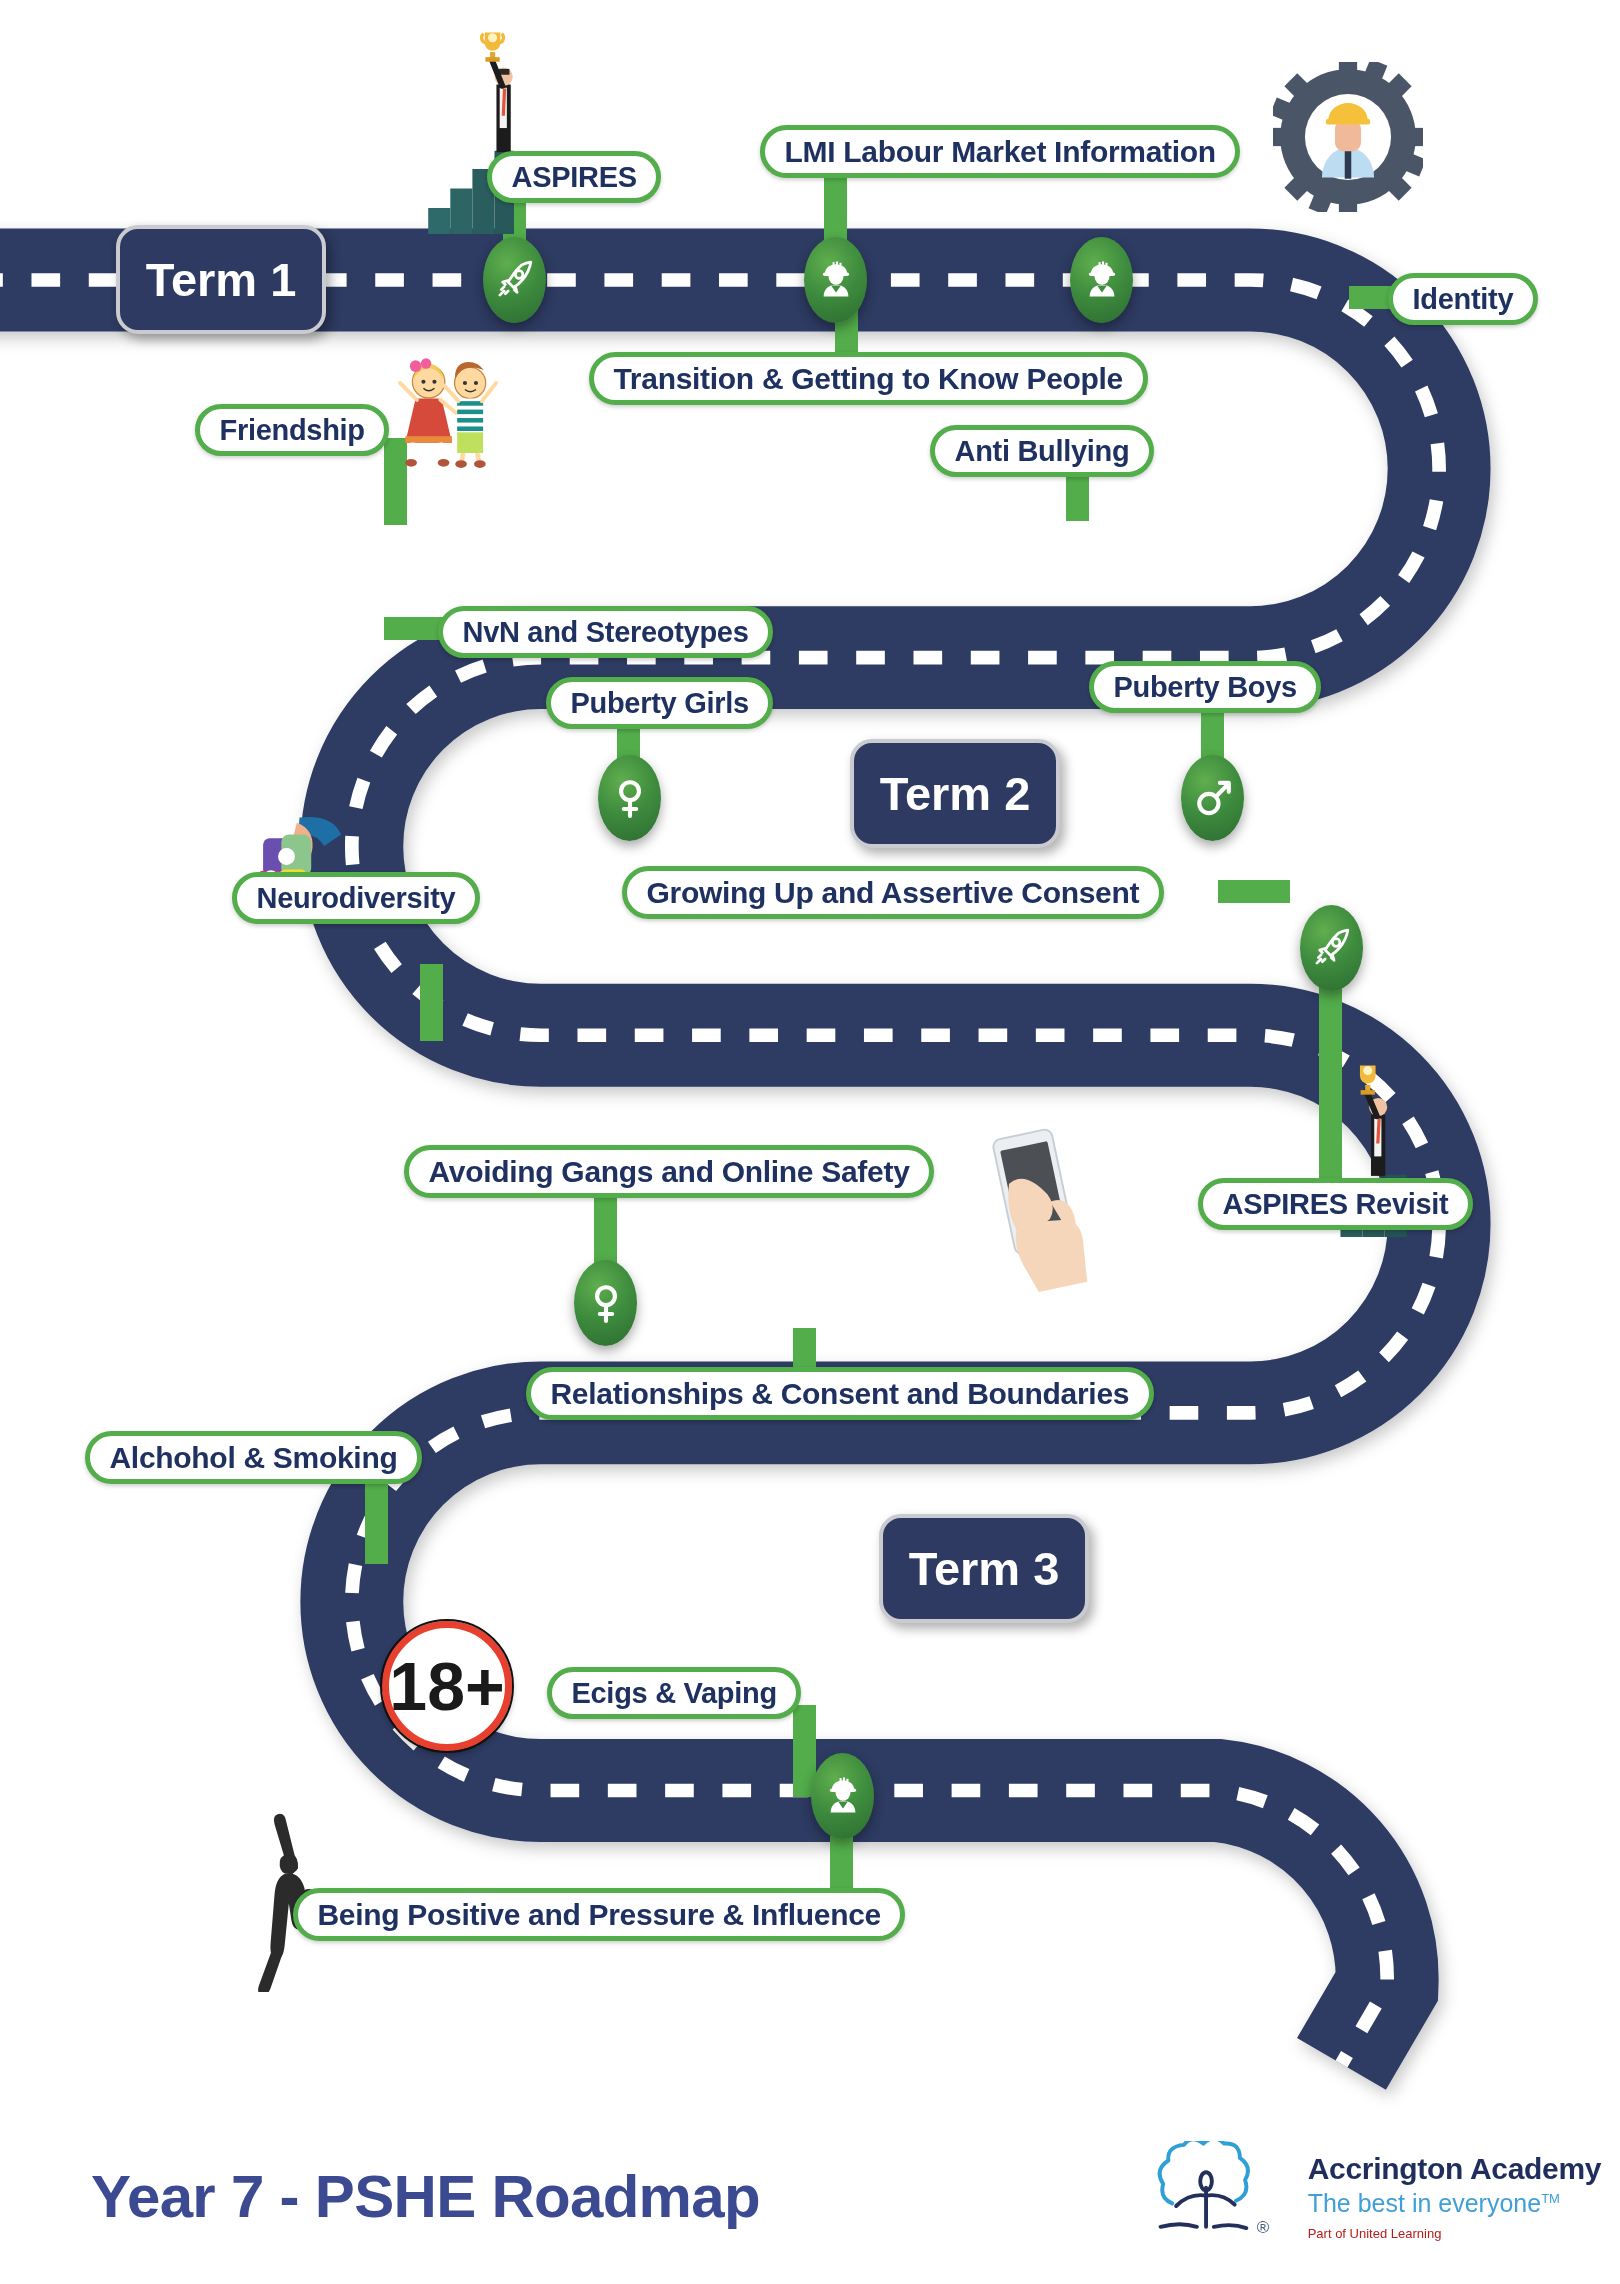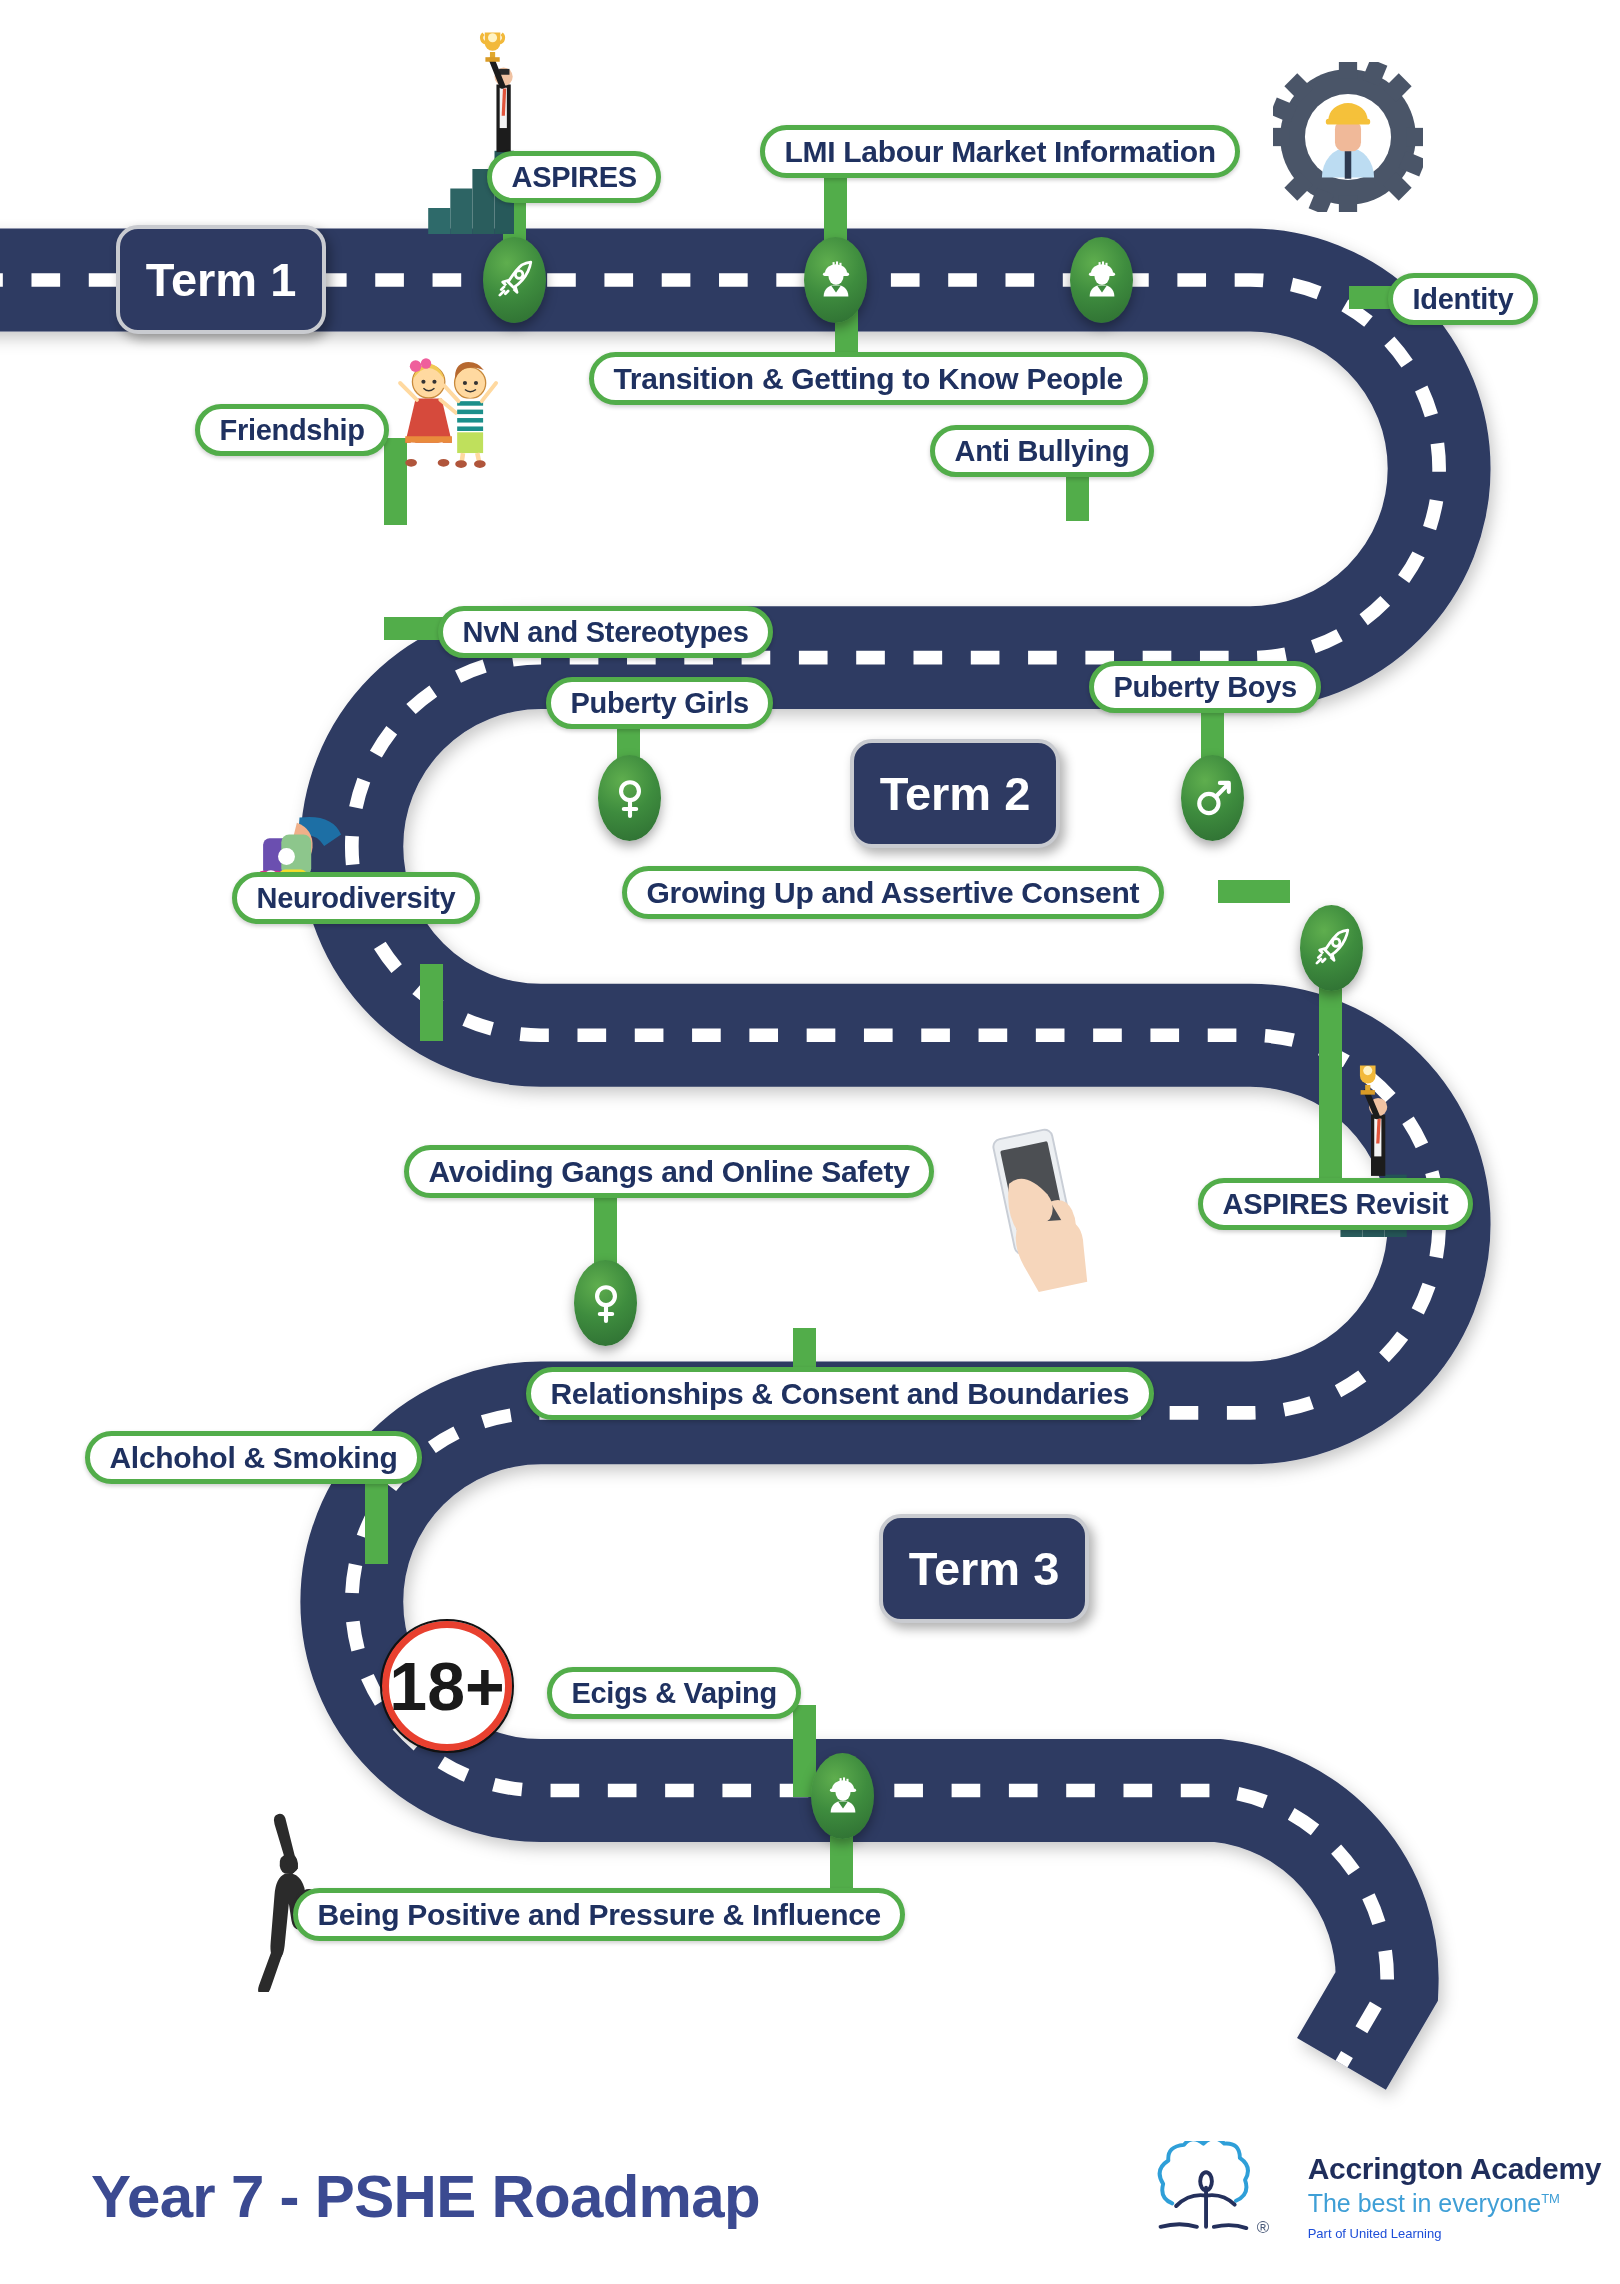--- a/index.html
+++ b/index.html
@@ -94,21 +94,21 @@
     font-weight:700;
     font-size: 60px;
     letter-spacing:-0.7px;
     z-index: 40;
   }
   .logo-wrap { position:absolute; left:1146px; top:2141px; z-index:40; display:flex; align-items:flex-start; gap:11.7px; }
   .logo-text { padding-top: 13px; }
   .logo-name { color:#1f2e5c; font-size:30px; font-weight:700; letter-spacing:-0.3px; line-height:1; }
   .logo-tag { color:#3f9fd6; font-size:25px; font-weight:400; line-height:1.15; margin-top:5.2px; }
   .logo-tag sup { font-size:13px; }
-  .logo-sub { color:#1d4ed8; font-size:13px; margin-top:7.8px; }
+  .logo-sub { color:#b91c1c; font-size:13px; margin-top:7.8px; }
 
   
   .deco { position:absolute; z-index: 20; }
 </style>
 </head>
 <body>
 
 <div id="stage">
 
   <svg class="layer" viewBox="0 0 2489 3508">

